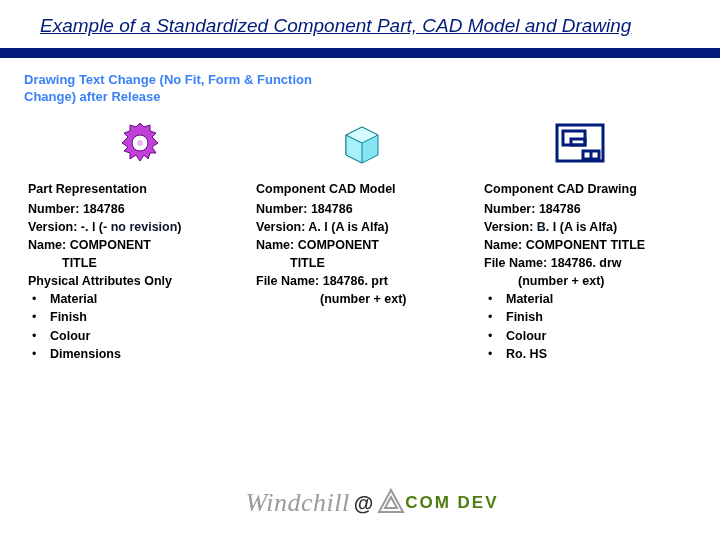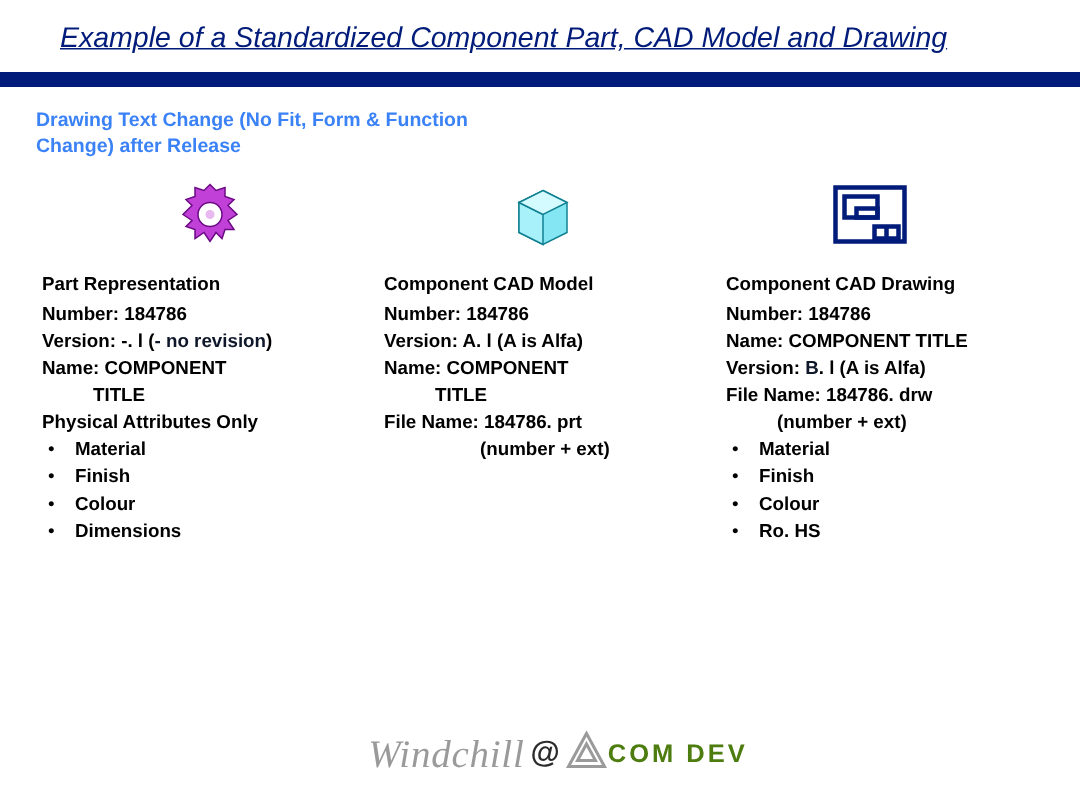--- a/index.html
+++ b/index.html
@@ -165,22 +165,22 @@
     <div class="row"><span class="lbl">Version: </span><span class="lbl">A. l (A is Alfa)</span></div>
     <div class="row"><span class="lbl">Name: </span><span class="lbl">COMPONENT</span></div>
     <div class="row indent lbl">TITLE</div>
     <div class="row"><span class="lbl">File Name: </span><span class="lbl">184786. prt</span></div>
     <div class="row lbl" style="padding-left:64px">(number + ext)</div>
   </div>
 
   <div class="col">
     <div class="col-heading">Component CAD Drawing</div>
     <div class="row"><span class="lbl">Number: </span><span class="lbl">184786</span></div>
+    <div class="row"><span class="lbl">Version: </span><span class="lbl red">B</span><span class="lbl">. l (A is Alfa)</span></div>
     <div class="row"><span class="lbl">Name: </span><span class="lbl">COMPONENT TITLE</span></div>
-    <div class="row"><span class="lbl">Version: </span><span class="lbl red">B</span><span class="lbl">. l (A is Alfa)</span></div>
     <div class="row"><span class="lbl">File Name: </span><span class="lbl">184786. drw</span></div>
     <div class="row indent lbl">(number + ext)</div>
     <div class="bullets">
       <div class="brow">
           <span class="bdot">•</span>
           <span class="lbl">Material</span>
         </div>
       <div class="brow">
           <span class="bdot">•</span>
           <span class="lbl">Finish</span>

